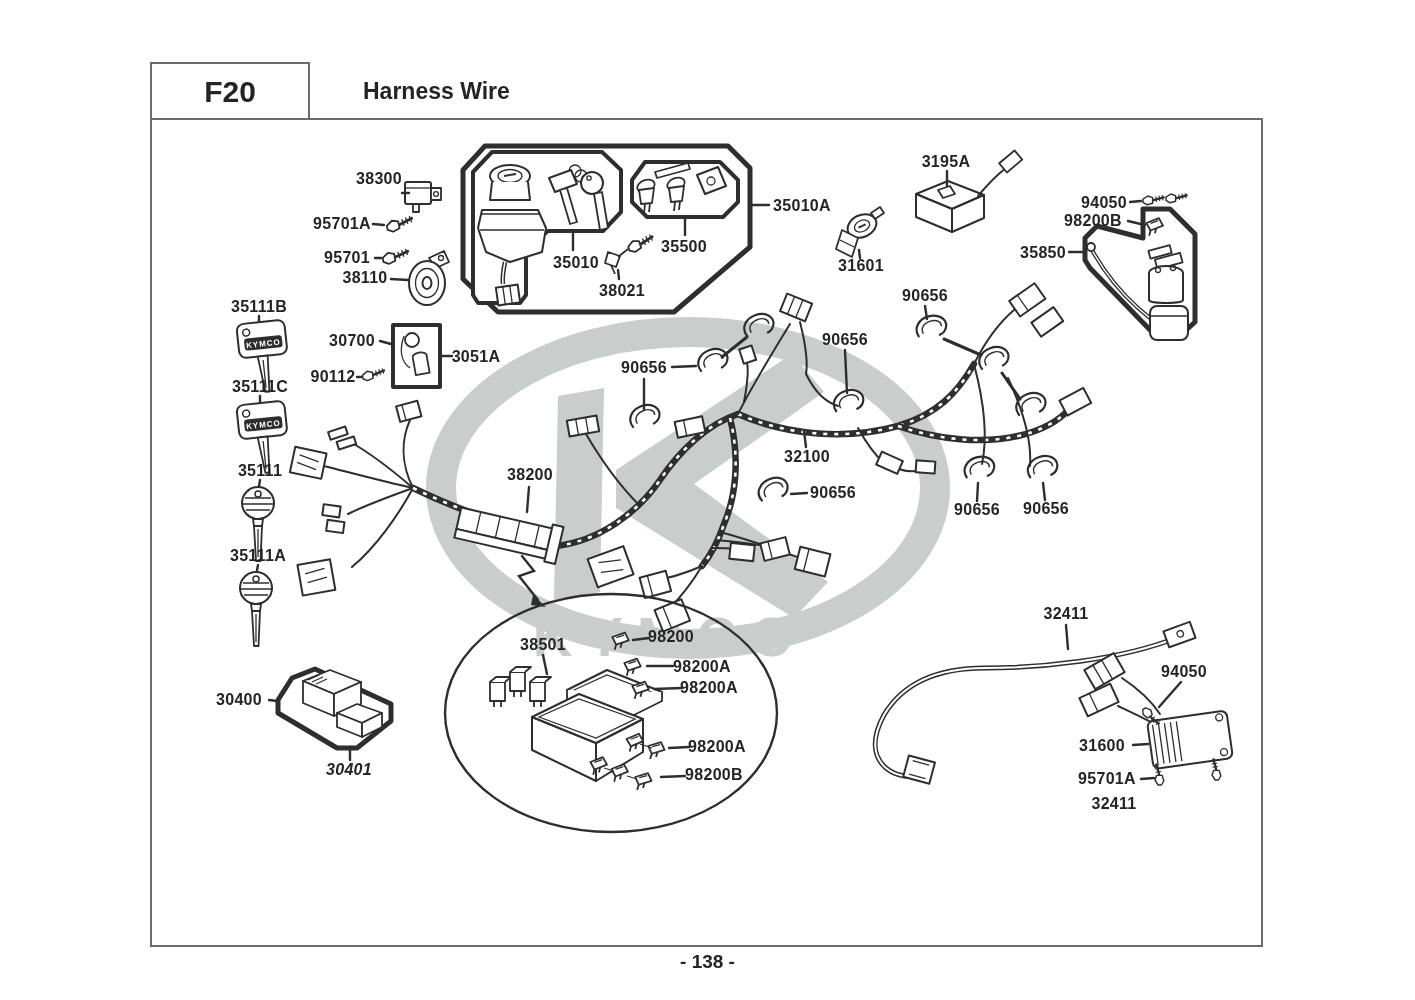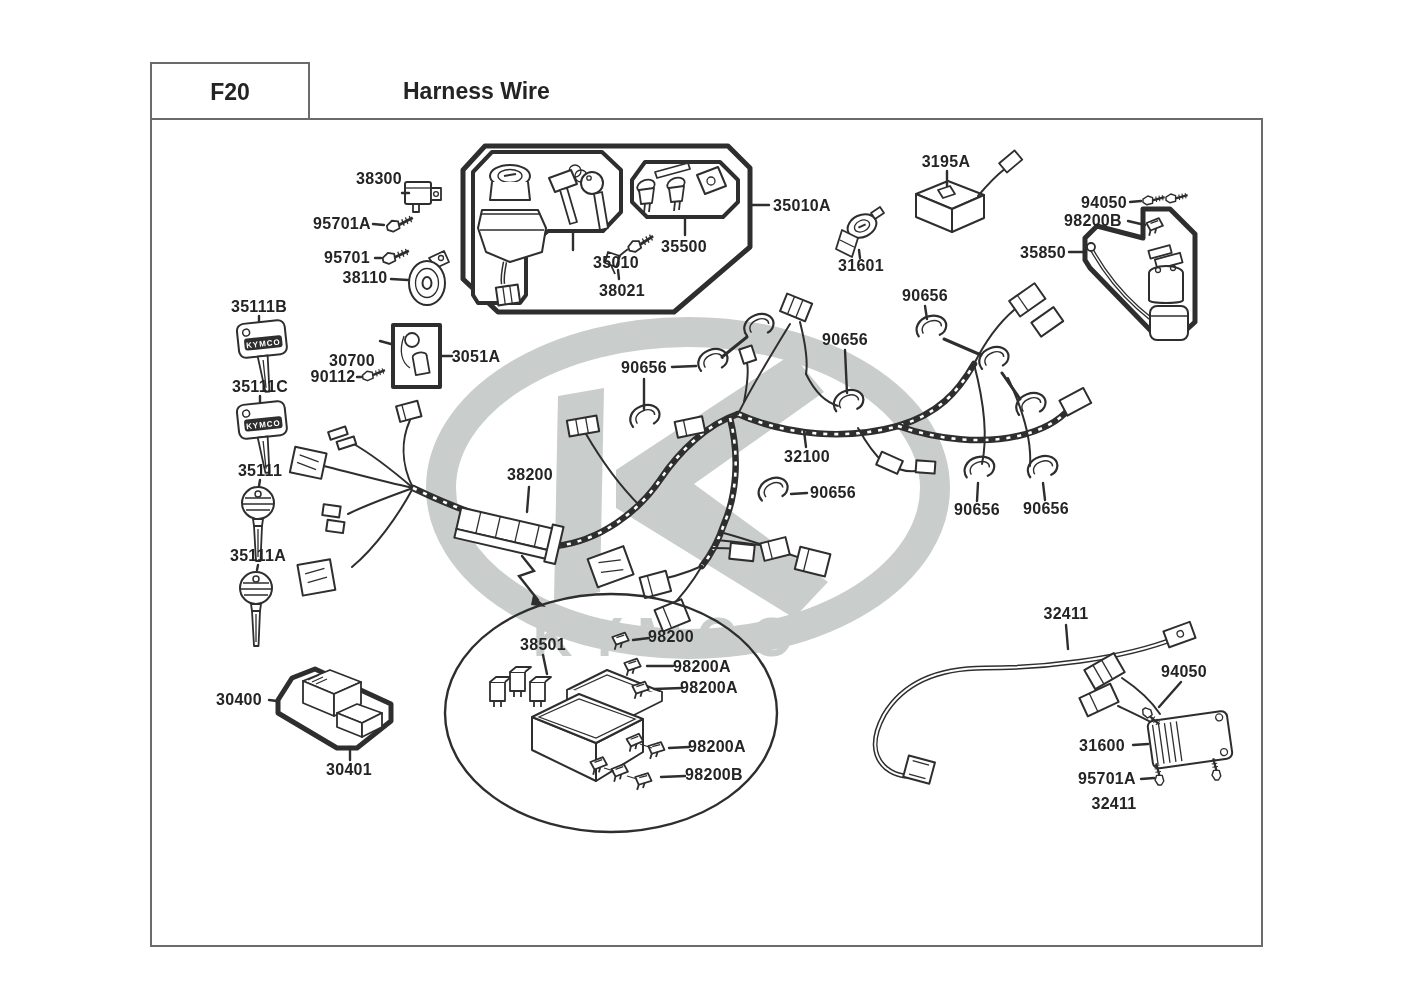--- a/index.html
+++ b/index.html
@@ -9,22 +9,22 @@
   html,body{margin:0;padding:0;}
   body{background:var(--background);font-family:"Liberation Sans",sans-serif;}
   #page{position:relative;width:1415px;height:1000px;background:var(--background);overflow:hidden;}
 
   
   .frame{position:absolute;left:150px;top:118px;width:1113px;height:829px;
          border:2px solid var(--border);box-sizing:border-box;}
   .code-box{position:absolute;left:150px;top:62px;width:160px;height:58px;
          border:2px solid var(--border);border-bottom:none;box-sizing:border-box;
          display:flex;align-items:center;justify-content:center;
-         font-weight:bold;font-size:23px;color:var(--label);}
-  .title{position:absolute;left:363px;top:78px;font-weight:bold;font-size:23px;color:var(--label);margin-left:40px;}
+         font-weight:bold;font-size:30px;color:var(--label);}
+  .title{position:absolute;left:363px;top:78px;font-weight:bold;font-size:23px;color:var(--label);}
   .page-num{position:absolute;left:0;top:951px;width:1415px;text-align:center;
          font-weight:bold;font-size:19px;color:var(--label);}
 
   
   #labels{position:absolute;left:0;top:0;width:1415px;height:1000px;pointer-events:none;}
   .part-label{position:absolute;transform:translate(-50%,-50%);
          font-weight:bold;font-size:16px;color:var(--label);
          letter-spacing:0.3px;white-space:nowrap;}
 
   
@@ -547,31 +547,31 @@
       <line x1="806" y1="447" x2="804" y2="431" class="L"></line>
       <line x1="529" y1="487" x2="527" y2="512" class="L"></line>
     </g>
   </svg>
 
   <div id="labels">
       <span class="part-label" style="left: 379px; top: 179px;">38300</span>
       <span class="part-label" style="left: 342px; top: 224px;">95701A</span>
       <span class="part-label" style="left: 347px; top: 258px;">95701</span>
       <span class="part-label" style="left: 365px; top: 278px;">38110</span>
-      <span class="part-label" style="left: 576px; top: 263px; margin-left: 40px;">35010</span>
+      <span class="part-label" style="left: 576px; top: 263px;">35010</span>
       <span class="part-label" style="left: 684px; top: 247px;">35500</span>
       <span class="part-label" style="left: 622px; top: 291px;">38021</span>
       <span class="part-label" style="left: 802px; top: 206px;">35010A</span>
       <span class="part-label" style="left: 946px; top: 162px;">3195A</span>
       <span class="part-label" style="left: 861px; top: 266px;">31601</span>
       <span class="part-label" style="left: 1104px; top: 203px;">94050</span>
       <span class="part-label" style="left: 1093px; top: 221px;">98200B</span>
       <span class="part-label" style="left: 1043px; top: 253px;">35850</span>
       <span class="part-label" style="left: 259px; top: 307px;">35111B</span>
-      <span class="part-label" style="left: 352px; top: 361px;">30700</span>
+      <span class="part-label" style="left: 352px; top: 341px;">30700</span>
       <span class="part-label" style="left: 476px; top: 357px;">3051A</span>
       <span class="part-label" style="left: 333px; top: 377px;">90112</span>
       <span class="part-label" style="left: 260px; top: 387px;">35111C</span>
       <span class="part-label" style="left: 644px; top: 368px;">90656</span>
       <span class="part-label" style="left: 845px; top: 340px;">90656</span>
       <span class="part-label" style="left: 925px; top: 296px;">90656</span>
       <span class="part-label" style="left: 260px; top: 471px;">35111</span>
       <span class="part-label" style="left: 530px; top: 475px;">38200</span>
       <span class="part-label" style="left: 807px; top: 457px;">32100</span>
       <span class="part-label" style="left: 833px; top: 493px;">90656</span>
@@ -583,16 +583,17 @@
       <span class="part-label" style="left: 671px; top: 637px;">98200</span>
       <span class="part-label" style="left: 702px; top: 667px;">98200A</span>
       <span class="part-label" style="left: 709px; top: 688px;">98200A</span>
       <span class="part-label" style="left: 1184px; top: 672px;">94050</span>
       <span class="part-label" style="left: 717px; top: 747px;">98200A</span>
       <span class="part-label" style="left: 714px; top: 775px;">98200B</span>
       <span class="part-label" style="left: 1102px; top: 746px;">31600</span>
       <span class="part-label" style="left: 1107px; top: 779px;">95701A</span>
       <span class="part-label" style="left: 1114px; top: 804px;">32411</span>
       <span class="part-label" style="left: 239px; top: 700px;">30400</span>
-      <span class="part-label" style="left: 349px; top: 770px;">30401</span>
+      <span class="part-label" style="left: 349px; top: 770px; font-style: italic;">30401</span>
     </div>
 
+  <div class="page-num">- 138 -</div>
 </div>
 
 </body></html>

